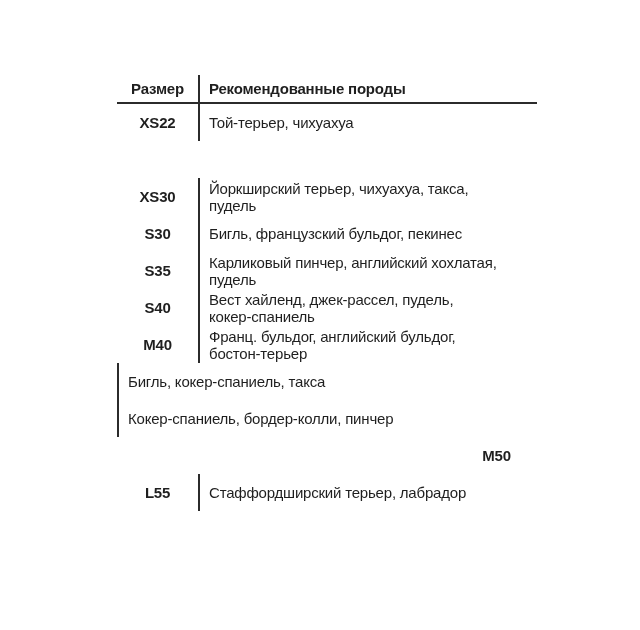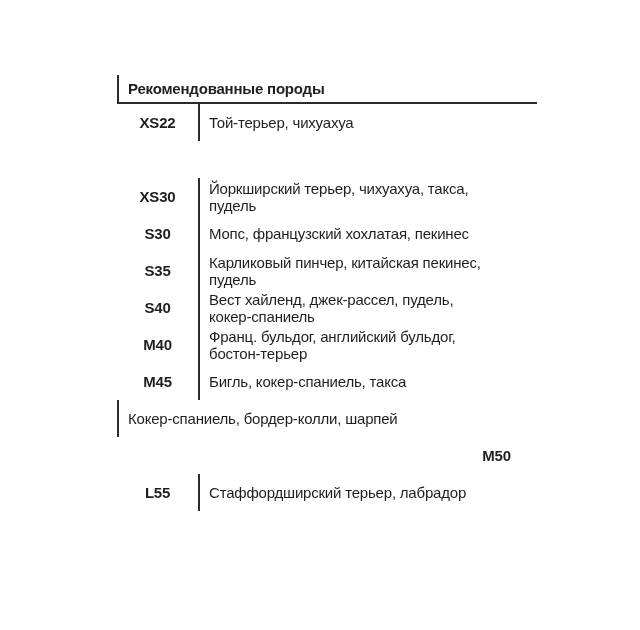--- a/index.html
+++ b/index.html
@@ -59,67 +59,67 @@
     font-weight: 700;
     line-height: 16px;
   }
 </style>
 </head>
 <body>
 
 <div class="size-table">
 
   <div class="row header-row">
+    <div class="cell size-cell">Размер</div>
     <div class="cell breeds-cell">Рекомендованные породы</div>
   </div>
 
   <div class="row data-row">
     <div class="cell size-cell">XS22</div>
     <div class="cell breeds-cell">Той-терьер, чихуахуа</div>
   </div>
 
   <div class="row data-row">
   </div>
 
   <div class="row data-row">
     <div class="cell size-cell">XS30</div>
     <div class="cell breeds-cell">Йоркширский терьер, чихуахуа, такса,
 пудель</div>
   </div>
 
   <div class="row data-row">
     <div class="cell size-cell">S30</div>
-    <div class="cell breeds-cell">Мопс, французский хохлатая, пекинес</div>
+    <div class="cell breeds-cell">Бигль, французский бульдог, пекинес</div>
   </div>
 
   <div class="row data-row">
     <div class="cell size-cell">S35</div>
-    <div class="cell breeds-cell">Карликовый пинчер, китайская пекинес,
+    <div class="cell breeds-cell">Карликовый пинчер, английский хохлатая,
 пудель</div>
   </div>
 
   <div class="row data-row">
     <div class="cell size-cell">S40</div>
     <div class="cell breeds-cell">Вест хайленд, джек-рассел, пудель,
 кокер-спаниель</div>
   </div>
 
   <div class="row data-row">
     <div class="cell size-cell">M40</div>
     <div class="cell breeds-cell">Франц. бульдог, английский бульдог,
 бостон-терьер</div>
   </div>
 
   <div class="row data-row">
-    <div class="cell size-cell">M45</div>
     <div class="cell breeds-cell">Бигль, кокер-спаниель, такса</div>
   </div>
 
   <div class="row data-row">
-    <div class="cell breeds-cell">Кокер-спаниель, бордер-колли, шарпей</div>
+    <div class="cell breeds-cell">Кокер-спаниель, бордер-колли, пинчер</div>
   </div>
 
   <div class="row data-row">
     <div class="cell size-cell">M50</div>
   </div>
 
   <div class="row data-row">
     <div class="cell size-cell">L55</div>
     <div class="cell breeds-cell">Стаффордширский терьер, лабрадор</div>
   </div>

